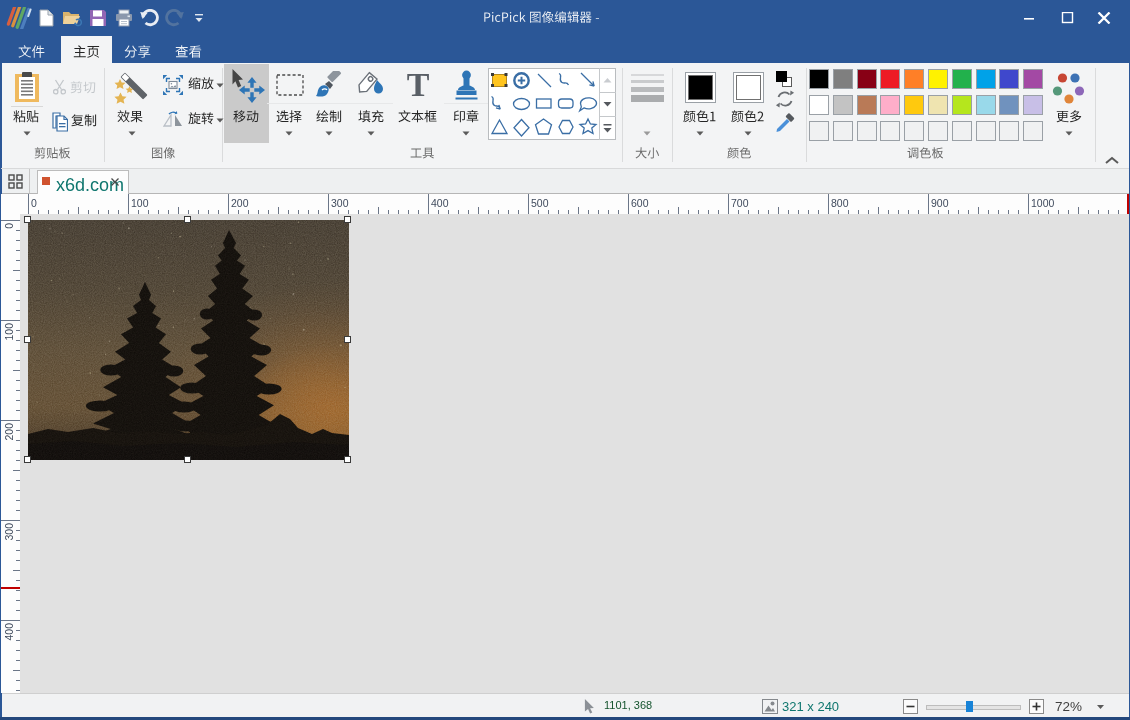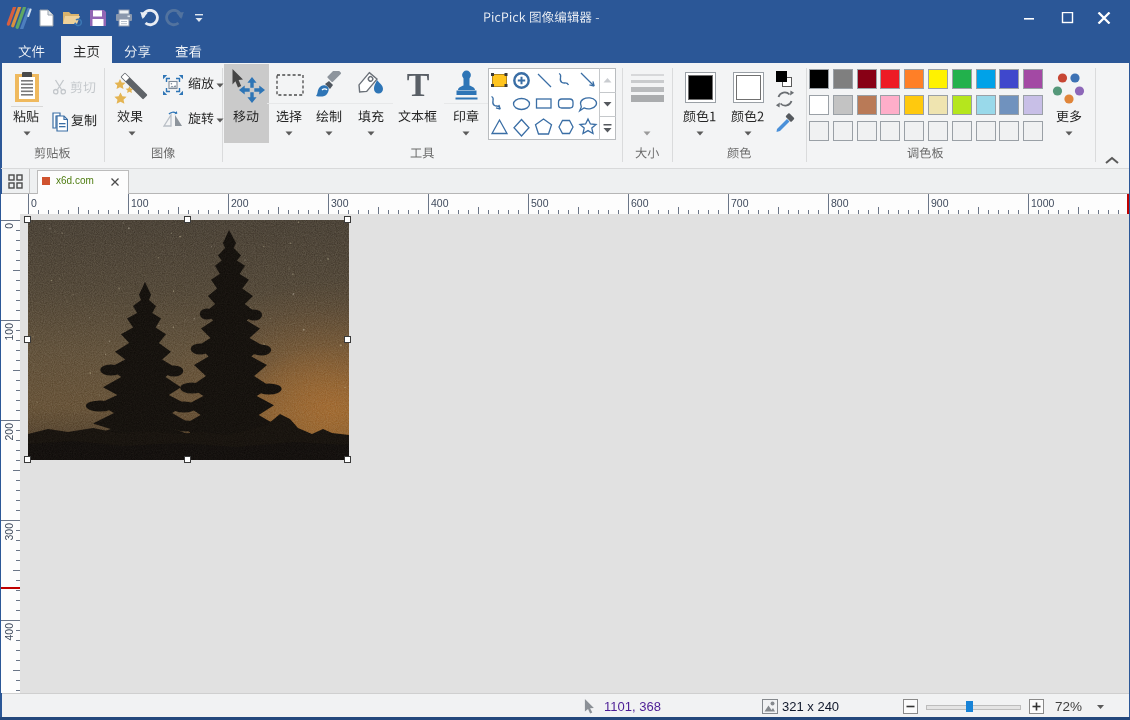--- a/index.html
+++ b/index.html
@@ -406,21 +406,21 @@
 <svg class="abs" style="left:8px;top:174px" width="15" height="15" viewBox="0 0 15 15">
 <g fill="none" stroke="#4a4a4a" stroke-width="1.4">
 <rect x="1" y="1" width="5" height="5"></rect>
       <rect x="9" y="1" width="5" height="5"></rect>
 <rect x="1" y="9" width="5" height="5"></rect>
       <rect x="9" y="9" width="5" height="5"></rect>
     </g>
   </svg>
 <div class="abs" style="left:37px;top:170px;width:92px;height:24px;background:#fdfdfd;border:1px solid #bcbcbc;border-bottom:none;box-sizing:border-box"></div>
 <div class="abs" style="left:42px;top:177px;width:8px;height:8px;background:#d0532f"></div>
-<div class="abs" style="left:56px;top:175px;font-size:10px;color:#4d7c0f">x6d.com</div>
+<div class="abs" style="left:56px;top:175px;font-size:18px;color:#0f766e">x6d.com</div>
 <svg class="abs" style="left:110px;top:177px" width="10" height="10" viewBox="0 0 10 10">
 <path d="M1.5 1.5l7 7M8.5 1.5l-7 7" stroke="#4a4a4a" stroke-width="1.3"></path>
   </svg>
 <div class="abs" style="left:38px;top:192px;width:90px;height:2px;background:#fdfdfd"></div>
 <svg class="abs" style="left:1px;top:194px" width="1128" height="20" viewBox="0 0 1128 20">
     <rect width="1128" height="20" fill="#fdfdfd"></rect>
     <path d="M27.5 0V20 M37.5 16V20 M47.5 16V20 M57.5 16V20 M67.5 16V20 M77.5 13V20 M87.5 16V20 M97.5 16V20 M107.5 16V20 M117.5 16V20 M127.5 0V20 M137.5 16V20 M147.5 16V20 M157.5 16V20 M167.5 16V20 M177.5 13V20 M187.5 16V20 M197.5 16V20 M207.5 16V20 M217.5 16V20 M227.5 0V20 M237.5 16V20 M247.5 16V20 M257.5 16V20 M267.5 16V20 M277.5 13V20 M287.5 16V20 M297.5 16V20 M307.5 16V20 M317.5 16V20 M327.5 0V20 M337.5 16V20 M347.5 16V20 M357.5 16V20 M367.5 16V20 M377.5 13V20 M387.5 16V20 M397.5 16V20 M407.5 16V20 M417.5 16V20 M427.5 0V20 M437.5 16V20 M447.5 16V20 M457.5 16V20 M467.5 16V20 M477.5 13V20 M487.5 16V20 M497.5 16V20 M507.5 16V20 M517.5 16V20 M527.5 0V20 M537.5 16V20 M547.5 16V20 M557.5 16V20 M567.5 16V20 M577.5 13V20 M587.5 16V20 M597.5 16V20 M607.5 16V20 M617.5 16V20 M627.5 0V20 M637.5 16V20 M647.5 16V20 M657.5 16V20 M667.5 16V20 M677.5 13V20 M687.5 16V20 M697.5 16V20 M707.5 16V20 M717.5 16V20 M727.5 0V20 M737.5 16V20 M747.5 16V20 M757.5 16V20 M767.5 16V20 M777.5 13V20 M787.5 16V20 M797.5 16V20 M807.5 16V20 M817.5 16V20 M827.5 0V20 M837.5 16V20 M847.5 16V20 M857.5 16V20 M867.5 16V20 M877.5 13V20 M887.5 16V20 M897.5 16V20 M907.5 16V20 M917.5 16V20 M927.5 0V20 M937.5 16V20 M947.5 16V20 M957.5 16V20 M967.5 16V20 M977.5 13V20 M987.5 16V20 M997.5 16V20 M1007.5 16V20 M1017.5 16V20 M1027.5 0V20 M1037.5 16V20 M1047.5 16V20 M1057.5 16V20 M1067.5 16V20 M1077.5 13V20 M1087.5 16V20 M1097.5 16V20 M1107.5 16V20 M1117.5 16V20 M1127.5 0V20" stroke="#6b7688" stroke-width="1"></path>
     <text x="30" y="13" font-size="10.5" fill="#3f4a5c" font-family="Liberation Sans">0</text>
     <text x="130" y="13" font-size="10.5" fill="#3f4a5c" font-family="Liberation Sans">100</text>
     <text x="230" y="13" font-size="10.5" fill="#3f4a5c" font-family="Liberation Sans">200</text>
@@ -566,27 +566,27 @@
 <div class="abs" style="left:24px;top:336px;width:7px;height:7px;background:#fff;border:1px solid #3a3a3a;box-sizing:border-box"></div>
 <div class="abs" style="left:24px;top:456px;width:7px;height:7px;background:#fff;border:1px solid #3a3a3a;box-sizing:border-box"></div>
 <div class="abs" style="left:184px;top:216px;width:7px;height:7px;background:#fff;border:1px solid #3a3a3a;box-sizing:border-box"></div>
 <div class="abs" style="left:184px;top:456px;width:7px;height:7px;background:#fff;border:1px solid #3a3a3a;box-sizing:border-box"></div>
 <div class="abs" style="left:344px;top:216px;width:7px;height:7px;background:#fff;border:1px solid #3a3a3a;box-sizing:border-box"></div>
 <div class="abs" style="left:344px;top:336px;width:7px;height:7px;background:#fff;border:1px solid #3a3a3a;box-sizing:border-box"></div>
 <div class="abs" style="left:344px;top:456px;width:7px;height:7px;background:#fff;border:1px solid #3a3a3a;box-sizing:border-box"></div>
 <svg class="abs" style="left:584px;top:699px" width="12" height="15" viewBox="0 0 12 15">
 <path d="M1 0l10 10-4.2.2 2.4 4.8-2.4 1-2.3-5L1 14z" fill="#8b9096" transform="scale(0.9)"></path>
   </svg>
-<div class="abs" style="left:604px;top:699px;font-size:13px;color:#4c1d95">1101, 368</div>
+<div class="abs" style="left:604px;top:699px;font-size:11px;color:#14532d">1101, 368</div>
 <svg class="abs" style="left:762px;top:699px" width="16" height="15" viewBox="0 0 16 15">
 <rect x="0.5" y="0.5" width="15" height="14" fill="none" stroke="#85898d"></rect>
 <circle cx="10.5" cy="4.5" r="2" fill="#85898d"></circle>
 <path d="M2.5 12.5l4-6 3 4.5 1.5-2 2 3.5z" fill="#85898d"></path>
   </svg>
-<div class="abs" style="left:782px;top:699px;font-size:13px;color:#0f172a">321 x 240</div>
+<div class="abs" style="left:782px;top:699px;font-size:13px;color:#0f766e">321 x 240</div>
 <div class="abs" style="left:903px;top:699px;width:15px;height:15px;background:#fbfbfb;border:1px solid #8a8a8a;box-sizing:border-box"></div>
 <svg class="abs" style="left:903px;top:699px" width="15" height="15" viewBox="0 0 15 15">
     <rect x="3.5" y="6.7" width="8" height="1.6" fill="#333"></rect>
   </svg>
 <div class="abs" style="left:926px;top:705px;width:93px;height:3px;background:#e4e4e4;border:1px solid #bdbdbd"></div>
 <div class="abs" style="left:966px;top:701px;width:7px;height:11px;background:#1883d7"></div>
 <div class="abs" style="left:1029px;top:699px;width:15px;height:15px;background:#fbfbfb;border:1px solid #8a8a8a;box-sizing:border-box"></div>
 <svg class="abs" style="left:1029px;top:699px" width="15" height="15" viewBox="0 0 15 15">
     <rect x="3.5" y="6.7" width="8" height="1.6" fill="#333"></rect>
     <rect x="6.7" y="3.5" width="1.6" height="8" fill="#333"></rect>

